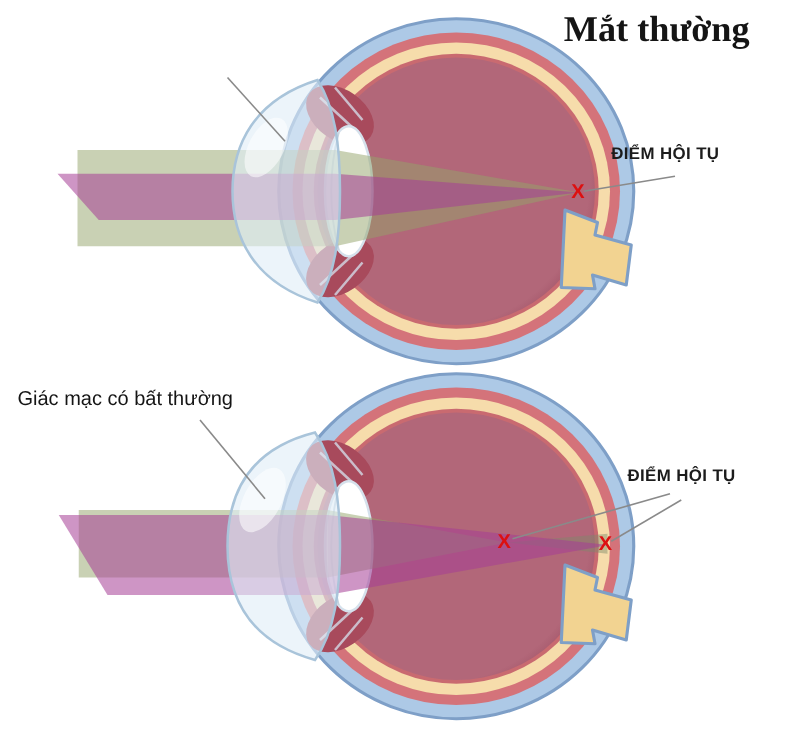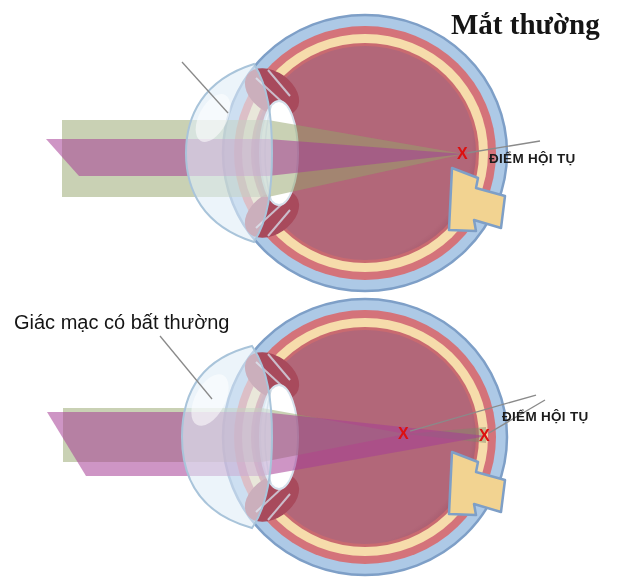--- a/index.html
+++ b/index.html
@@ -22,22 +22,22 @@
   .beam-green  {fill:var(--beam-green);fill-opacity:.5;}
   .beam-magenta{fill:var(--beam-magenta);fill-opacity:.55;}
   .beam-dim    {fill:#7d8a6a;fill-opacity:.45;}
   .ann-line {stroke:#8a8a8a;stroke-width:1.3;}
 
   .label{position:absolute;color:#151515;white-space:nowrap;}
   .t-serif{font-family:"Liberation Serif",serif;}
   .title-normal{left:451px;top:8px;font-size:29px;font-weight:700;}
   .title-astig {left:476px;top:289px;font-size:29px;font-weight:500;}
   .cornea-label-normal{left:28px;top:32px;font-size:15px;}
-  .cornea-label-astig {left:14px;top:311px;font-size:20px;}
-  .focal-label{font-size:13.5px;font-weight:700;letter-spacing:.3px;color:#1c1c1c;margin-top:36px;}
+  .cornea-label-astig {left:14px;top:311px;font-size:16px;}
+  .focal-label{font-size:13.5px;font-weight:700;letter-spacing:.3px;color:#1c1c1c;}
   .focal-label-normal{left:489px;top:115px;}
   .focal-label-astig {left:502px;top:373px;}
   .xmark{position:absolute;color:var(--focal-mark-red);font-weight:800;font-size:16px;
          line-height:16px;font-family:"Liberation Sans",sans-serif;}
   .x-normal{left:457px;top:146px;}
   .x-astig-near{left:398px;top:426px;}
   .x-astig-retina{left:479px;top:428px;}
 </style>
 </head>
 <body>

